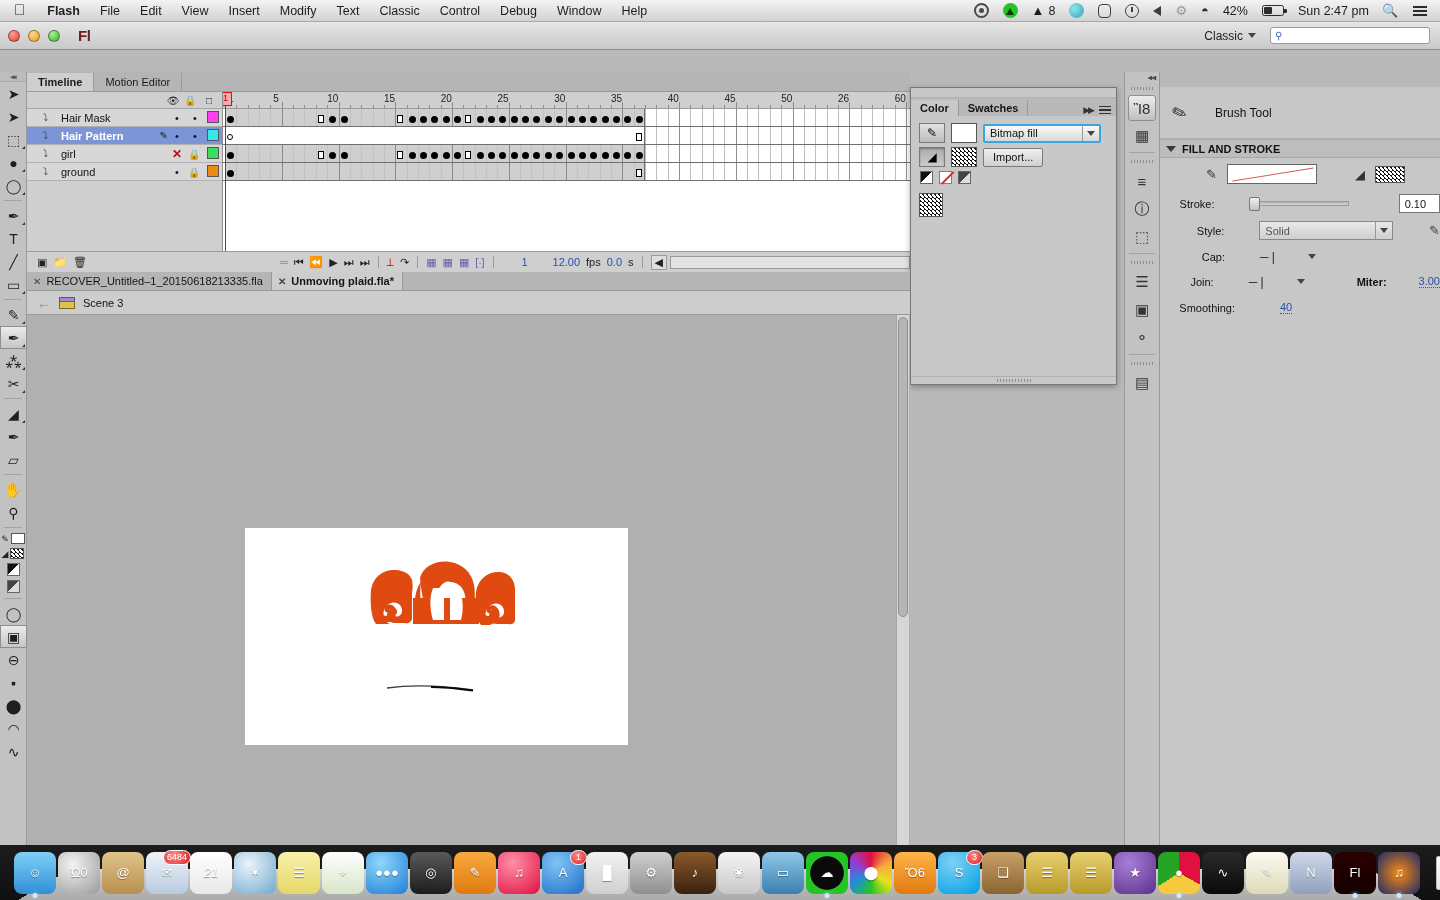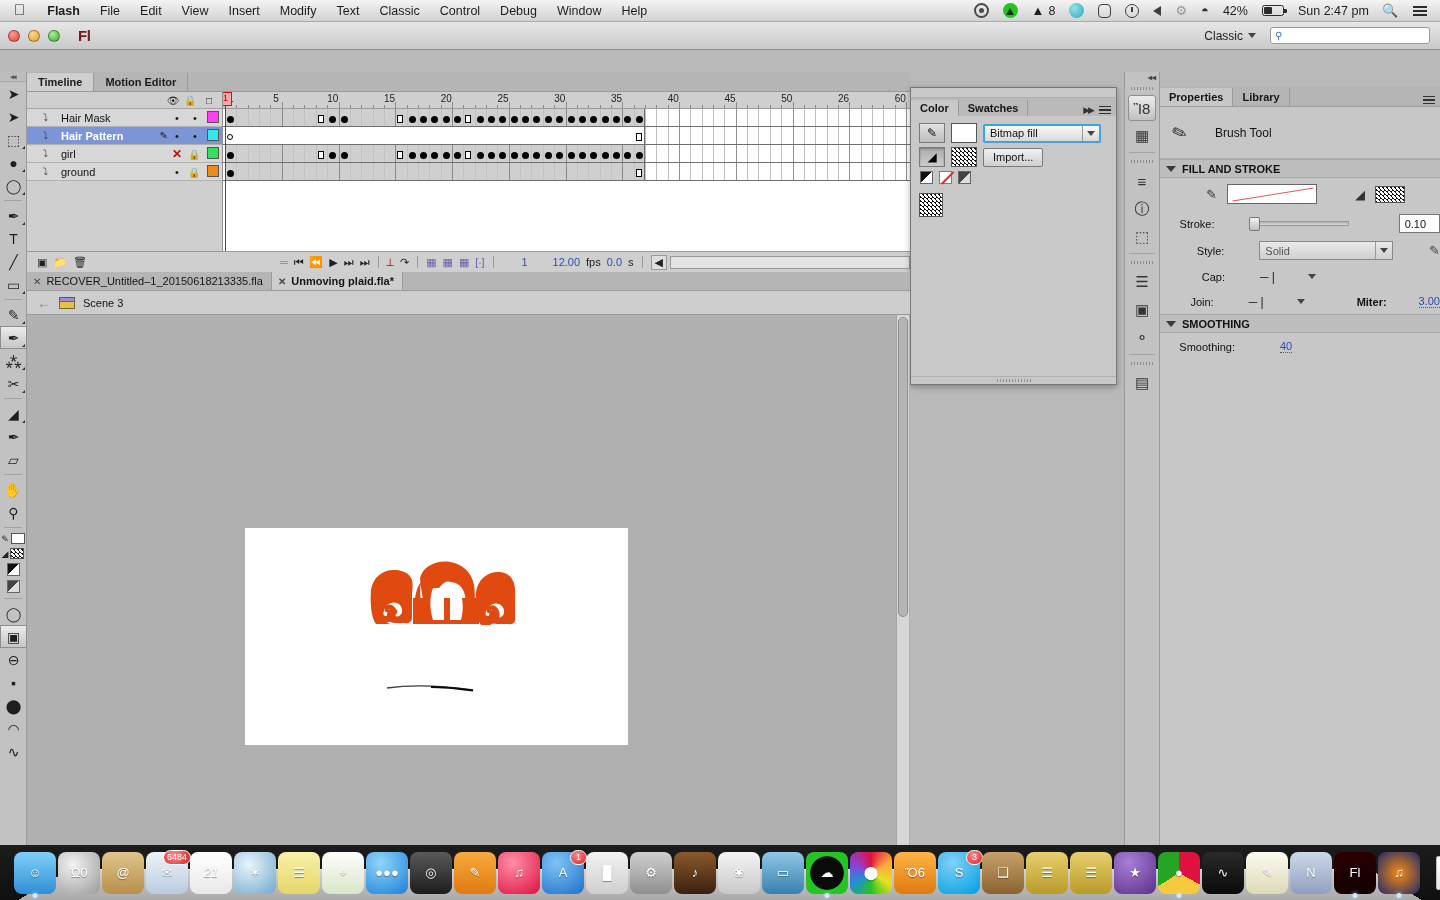--- a/index.html
+++ b/index.html
@@ -81,21 +81,21 @@
       repeating-linear-gradient(-45deg,#444 0 3px,transparent 3px 6px);
       background-size:4px 4px,6px 6px;}
   .mini{ font-size:9px;color:#222;}
 
   
   #timelinepanel{ position:absolute; left:27px; top:50px; width:883px; height:200px;
                   background:#cfcfcf; border-bottom:1px solid #8f8f8f;}
   .tl-tabs{ height:20px; background:#b5b5b5; border-bottom:1px solid #9a9a9a; display:flex; align-items:flex-end;}
   .tl-tab{ padding:3px 11px 3px; font-size:11px; color:#1b1b1b; border-right:1px solid #9a9a9a; }
   .tl-tab.active{ background:#cfcfcf; font-weight:bold;}
-  .tl-tab.inact{ background:#b5b5b5; font-weight:bold;}
+  .tl-tab.inact{ background:#b5b5b5; font-weight:normal;}
   .tl-tabs .fill{flex:1;background:#b5b5b5;}
 
   .tl-body{ display:flex; height:159px; }
   .layers{ width:196px; background:#cfcfcf; border-right:1px solid #8f8f8f;}
   .lay-head{ height:17px; display:flex; align-items:center; justify-content:flex-end;
              padding-right:4px; gap:0px; background:#cfcfcf; border-bottom:1px solid #a4a4a4;}
   .lay-head .hcell{ width:18px; text-align:center; font-size:10px; color:#222;}
   .layer{ height:18px; display:flex; align-items:center; border-bottom:1px solid #b1b1b1; background:#d7d7d7;}
   .layer.sel{ background:#7b95d6; }
   .layer .fold{ width:14px; margin-left:16px; font-size:10px; color:#3a3a3a;}
@@ -1109,31 +1109,20 @@
         <div class="dkbtn">⚬</div>
         <div class="dksep"></div>
         <div class="dk-grip">
           <i></i>
         </div>
         <div class="dkbtn">▤</div>
       </div>
   </div>
 
   <div id="props">
-    <div class="ptabs">
-      <div class="ptab active">Properties</div>
-      <div class="ptab">Library</div>
-      <div class="ptabfill">
-        <span class="menuicon">
-            <span></span>
-            <span></span>
-            <span></span>
-          </span>
-      </div>
-    </div>
 
     <div class="ptool">
       <span class="ic">✎</span>
       <span class="nm">Brush Tool</span>
     </div>
 
     <div class="sect">
       <span class="tri"></span>
       <span>FILL AND STROKE</span>
     </div>
@@ -1172,24 +1161,20 @@
     </div>
 
     <div class="prow" style="height:25px;">
       <span class="plabel">Join:</span>
       <span class="capmark">─&nbsp;|</span>
       <span class="caret" style="margin-left:5px;"></span>
       <span style="margin-left:24px;font-weight:bold;">Miter:</span>
       <span class="dashline" style="margin-left:4px;">3.00</span>
     </div>
 
-    <div class="sect">
-      <span class="tri"></span>
-      <span>SMOOTHING</span>
-    </div>
 
     <div class="prow">
       <span class="plabel" style="width:82px;">Smoothing:</span>
       <span class="dashline" style="margin-left:10px;">40</span>
     </div>
   </div>
 
   <div id="stagearea">
     <div class="doctabs">
       <div class="doctab">

